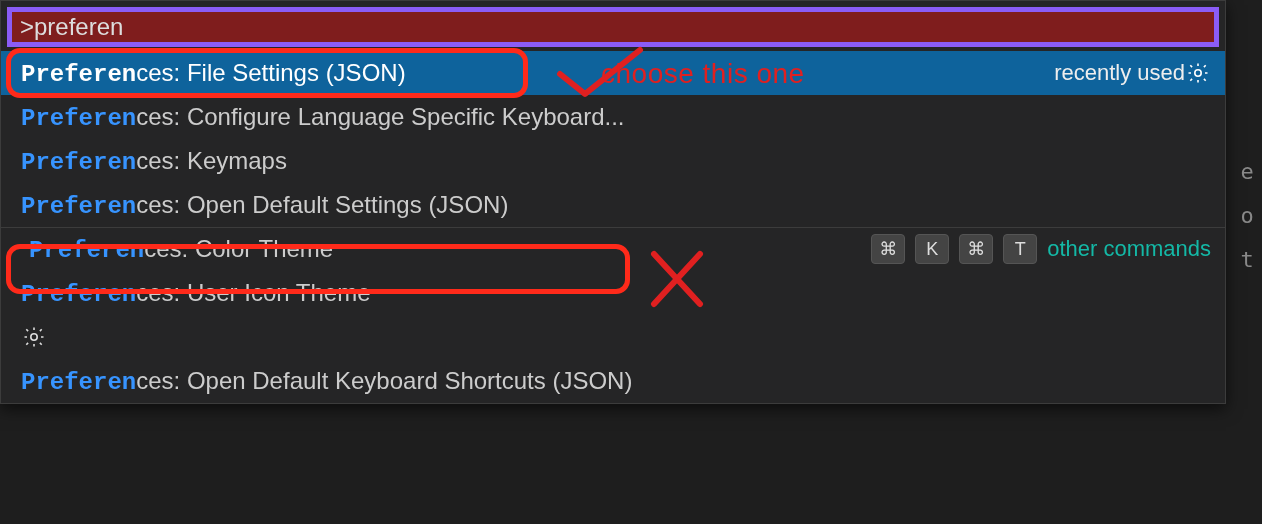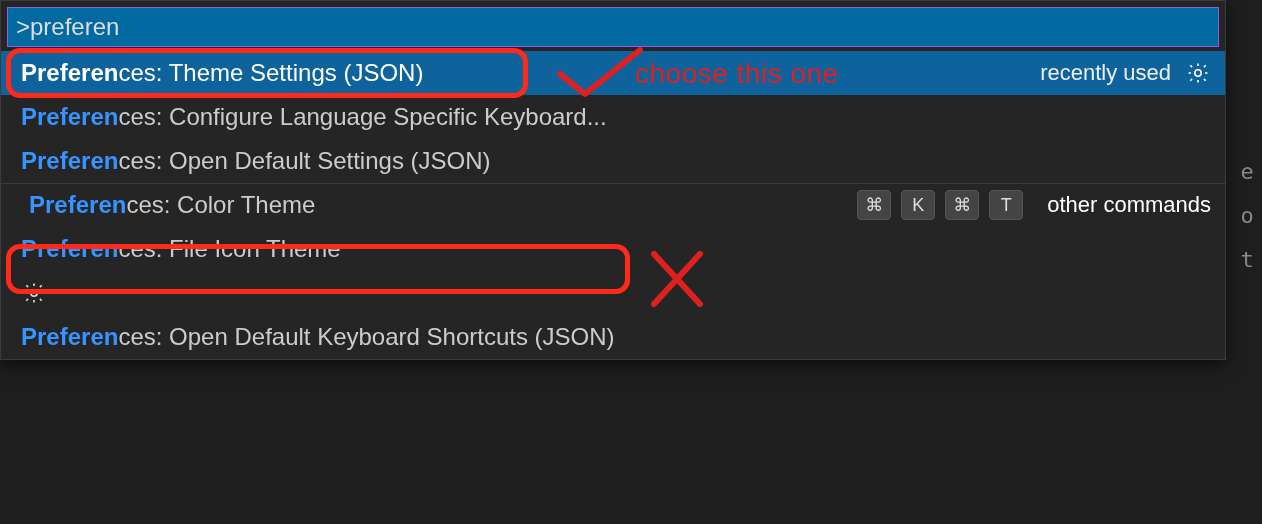--- a/index.html
+++ b/index.html
@@ -20,22 +20,22 @@
     background: #252526;
     border: 1px solid #3c3c3c;
     box-shadow: 0 5px 15px rgba(0,0,0,0.6);
   }
   .input-wrap {
     padding: 6px 6px 4px 6px;
   }
   .input-box {
     width: 100%;
     height: 40px;
-    background: #0369a1;
-    border: 1px solid #8b5cf6;
+    background: #7f1d1d;
+    border: 5px solid #8b5cf6;
     color: #ddd;
     font-size: 24px;
     padding: 2px 8px;
     font-family: inherit;
     outline: none;
   }
   .input-box::placeholder { color: #888; }
   .list { }
   .row {
     display: flex;
@@ -45,26 +45,25 @@
     padding: 0 14px 0 20px;
     font-size: 24px;
     color: #ccc;
     cursor: pointer;
   }
   .row.selected {
     background: #0e639c;
     color: #fff;
   }
   .row .label { white-space: nowrap; }
-  .row .label .hl { color: #3794ff; font-weight: 600; }
+  .row .label .hl { color: #3794ff; font-weight: 600; font-family: Liberation Mono, monospace; }
   .row.selected .label .hl { color: #ffffff; font-weight: 600; }
   .row .right {
     display: flex;
     align-items: center;
-    gap: 14px;
     font-size: 22px;
   }
   .row .recently { color: #eee; }
   .gear {
     width: 26px; height: 26px;
     display: inline-flex; align-items: center; justify-content: center;
     color: #ddd;
   }
   .row.selected .gear { color: #fff; }
   .sep-row {
@@ -87,21 +86,21 @@
     align-items: center; justify-content: center;
     min-width: 34px; height: 30px;
     padding: 0 6px;
     background: #444;
     border: 1px solid #555;
     border-radius: 4px;
     font-size: 18px;
     color: #ddd;
   }
   .other-commands {
-    color: #ffffff;
+    color: #14b8a6;
     font-size: 22px;
   }
   
   .gutter {
     position: absolute;
     right: 0;
     top: 150px;
     width: 30px;
     color: #888;
     font-family: "Menlo","Consolas",monospace;
@@ -111,21 +110,21 @@
   }
   
   .anno-check {
     position: absolute;
     left: 555px; top: 46px;
     width: 90px; height: 56px;
     pointer-events: none;
   }
   .anno-text {
     position: absolute;
-    left: 635px; top: 58px;
+    left: 601px; top: 58px;
     color: #e02020;
     font-size: 28px;
     letter-spacing: 0.5px;
     pointer-events: none;
   }
   .anno-x {
     position: absolute;
     left: 648px; top: 248px;
     width: 58px; height: 62px;
     pointer-events: none;
@@ -148,51 +147,54 @@
 </style>
 </head>
 <body>
 
 <div class="palette">
   <div class="input-wrap">
     <input class="input-box" type="text" value="&gt;preferen" style="">
   </div>
   <div class="list" id="list">
       <div class="row selected">
-        <span class="label"><span class="hl">Preferen</span><span>ces: Theme Settings (JSON)</span></span>
+        <span class="label"><span class="hl">Preferen</span><span>ces: File Settings (JSON)</span></span>
         <span class="right">
           <span class="recently">recently used</span>
           <span class="gear">
             <svg viewBox="0 0 24 24" width="24" height="24" fill="none" stroke="currentColor" stroke-width="1.6">
     <circle cx="12" cy="12" r="3.2"></circle>
     <path d="M12 2.5v2.5M12 19v2.5M4.3 4.3l1.8 1.8M17.9 17.9l1.8 1.8M2.5 12h2.5M19 12h2.5M4.3 19.7l1.8-1.8M17.9 6.1l1.8-1.8"></path>
   </svg>
           </span>
         </span>
       </div>
       <div class="row">
         <span class="label"><span class="hl">Preferen</span><span>ces: Configure Language Specific Keyboard...</span></span>
+      </div>
+      <div class="row">
+        <span class="label"><span class="hl">Preferen</span><span>ces: Keymaps</span></span>
       </div>
       <div class="row">
         <span class="label"><span class="hl">Preferen</span><span>ces: Open Default Settings (JSON)</span></span>
       </div>
       <div class="row sep-row">
         <span class="label"><span class="hl">Preferen</span><span>ces: Color Theme</span></span>
         <span class="right">
           <span class="keys">
             <span class="key">⌘</span>
             <span class="key">K</span>
             <span class="key">⌘</span>
             <span class="key">T</span>
           </span>
           <span class="other-commands">other commands</span>
         </span>
       </div>
       <div class="row">
-        <span class="label"><span class="hl">Preferen</span><span>ces: File Icon Theme</span></span>
+        <span class="label"><span class="hl">Preferen</span><span>ces: User Icon Theme</span></span>
       </div>
       <div class="row">
         <span class="right">
           <span class="gear">
             <svg viewBox="0 0 24 24" width="24" height="24" fill="none" stroke="currentColor" stroke-width="1.6">
     <circle cx="12" cy="12" r="3.2"></circle>
     <path d="M12 2.5v2.5M12 19v2.5M4.3 4.3l1.8 1.8M17.9 17.9l1.8 1.8M2.5 12h2.5M19 12h2.5M4.3 19.7l1.8-1.8M17.9 6.1l1.8-1.8"></path>
   </svg>
           </span>
         </span>

